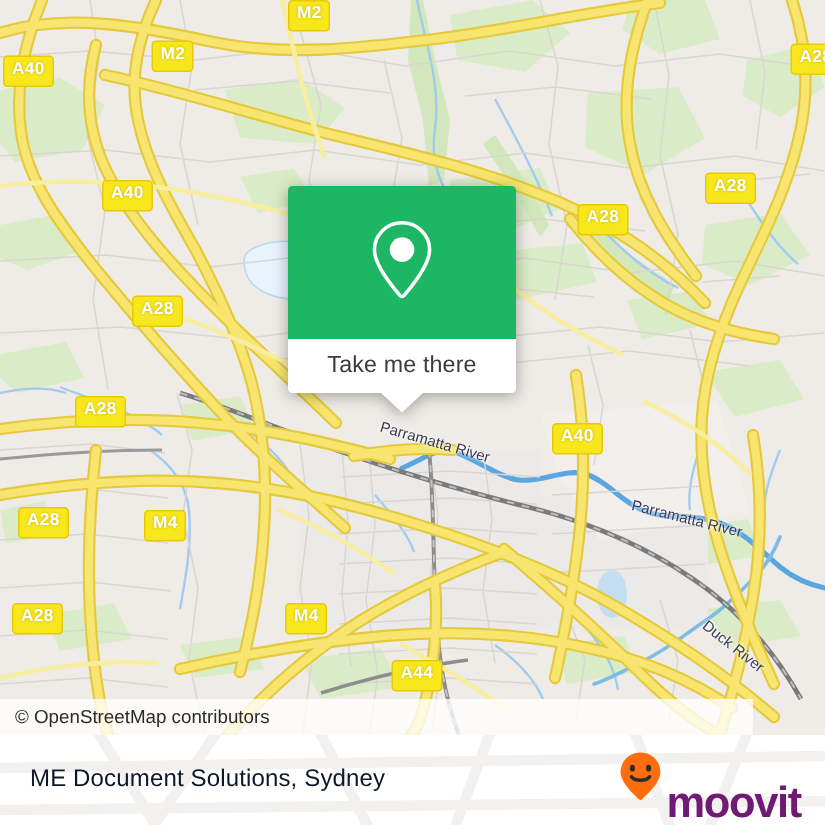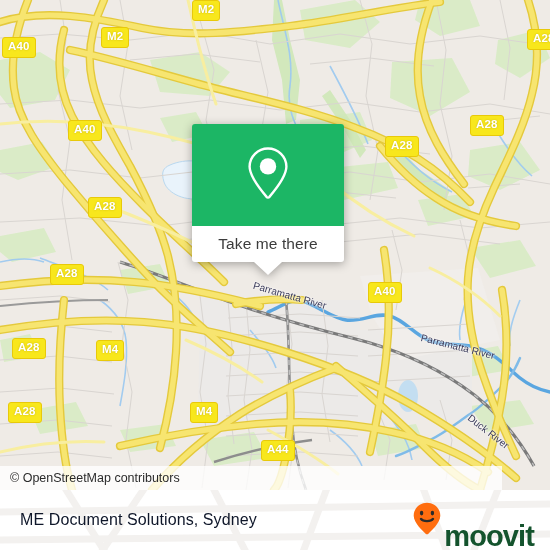--- a/index.html
+++ b/index.html
@@ -168,21 +168,21 @@
     top: 50%;
     transform: translateY(-50%);
     display: flex;
     align-items: center;
     gap: 2px;
     z-index: 3;
   }
   #brand-wordmark {
     font-size: 29px;
     font-weight: bold;
-    color: #14532d;
+    color: #701a75;
     letter-spacing: -0.9px;
     font-family: "Liberation Sans", sans-serif;
     line-height: 1;
     margin-top: 32px;
   }
 </style>
 </head>
 <body>
 
 <div id="page">

